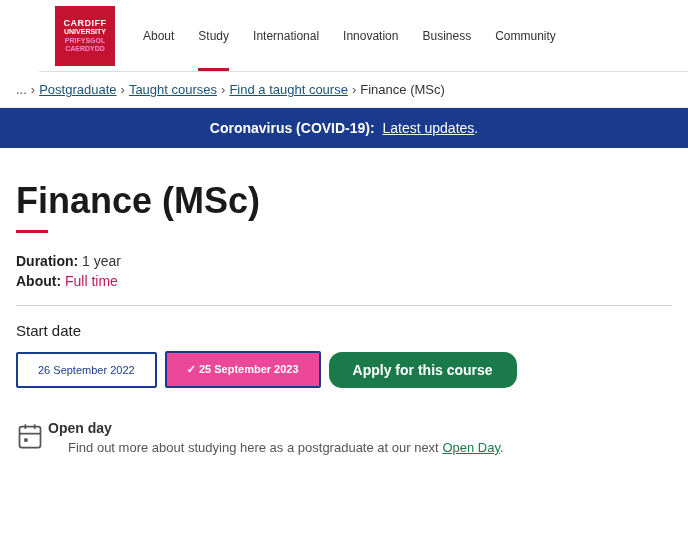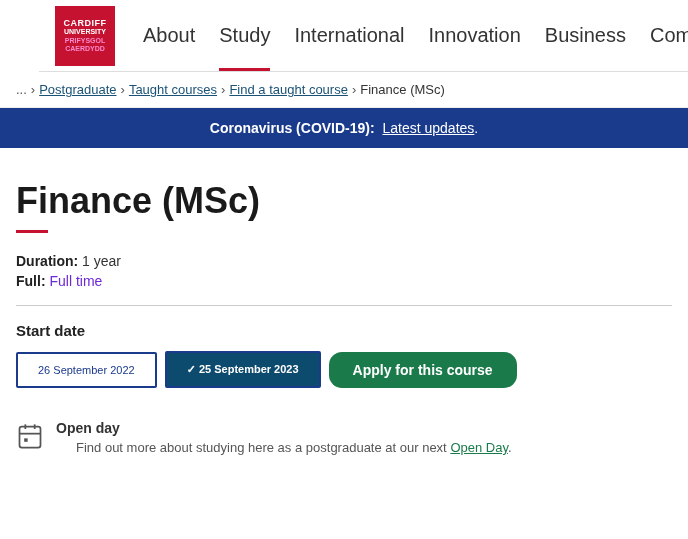--- a/index.html
+++ b/index.html
@@ -7,21 +7,21 @@
 
     
     .header { display: flex; align-items: center; border-bottom: 1px solid #ddd; padding: 0 16px; height: 72px; margin-left: 39px; }
     .logo { width: 60px; height: 60px; background: #c41230; display: flex; flex-direction: column; align-items: center; justify-content: center; flex-shrink: 0; margin-right: 16px; }
     .logo-text { color: #fff; font-size: 8px; font-weight: bold; text-align: center; line-height: 1.2; }
     .logo-text .cardiff { font-size: 9px; letter-spacing: 0.5px; }
     .logo-text .university { font-size: 7px; }
     .logo-text .welsh { font-size: 7px; color: #f8c; }
 
     nav { display: flex; align-items: center; height: 100%; }
-    .nav-item { padding: 0 12px; height: 100%; display: flex; align-items: center; font-size: 20px; color: #333; cursor: pointer; text-decoration: none; position: relative; }
+    .nav-item { padding: 0 12px; height: 100%; display: flex; align-items: center; font-size: 12px; color: #333; cursor: pointer; text-decoration: none; position: relative; }
     .nav-item.active { color: #333; }
     .nav-item.active::after { content: ''; position: absolute; bottom: 0; left: 12px; right: 12px; height: 3px; background: #c41230; }
 
     
     .breadcrumb { padding: 10px 16px; font-size: 13px; color: #555; border-bottom: 1px solid #eee; display: flex; align-items: center; gap: 4px; }
     .breadcrumb a { color: #1a5276; text-decoration: underline; }
     .breadcrumb .sep { color: #555; }
     .breadcrumb .current { color: #333; }
 
     
@@ -30,34 +30,34 @@
 
     
     .main { padding: 32px 16px 24px 16px; }
 
     .course-title { font-size: 36px; font-weight: bold; color: #1a1a1a; margin-bottom: 8px; }
     .title-underline { width: 32px; height: 3px; background: #c41230; margin-bottom: 20px; }
 
     .course-meta { font-size: 14px; }
     .course-meta p { margin-bottom: 4px; }
     .course-meta .label { font-weight: bold; color: #222; }
-    .course-meta .value-red { color: #6d28d9; }
+    .course-meta .value-red { color: #be185d; }
 
     .divider { border: none; border-top: 1px solid #ccc; margin: 16px 0; }
 
-    .start-date-label { font-size: 15px; font-weight: bold; margin-bottom: 12px; color: #222; }
+    .start-date-label { font-size: 15px; font-weight: normal; margin-bottom: 12px; color: #222; }
 
     .date-buttons { display: flex; align-items: center; gap: 8px; margin-bottom: 24px; flex-wrap: wrap; }
 
     .btn-date { padding: 10px 20px; border: 2px solid #1a3a8c; background: #fff; color: #1a3a8c; font-size: 11px; cursor: pointer; border-radius: 2px; }
-    .btn-date.selected { background: #0c4a6e; color: #fff; font-weight: bold; text-align: right; }
+    .btn-date.selected { background: #ec4899; color: #fff; font-weight: bold; text-align: right; }
     .btn-apply { padding: 10px 24px; background: #1a7a4a; color: #fff; font-size: 14px; font-weight: bold; border: none; cursor: pointer; border-radius: 13px; }
 
     
-    .open-day { display: flex; align-items: flex-start; gap: 12px; padding-top: 8px; }
+    .open-day { display: flex; align-items: flex-start; gap: 4px; padding-top: 8px; }
     .open-day-icon { font-size: 24px; color: #555; flex-shrink: 0; margin-top: 2px; }
     .open-day-content .open-day-title { font-weight: bold; font-size: 14px; margin-bottom: 4px; }
     .open-day-content .open-day-text { font-size: 13px; color: #555; margin-left: 20px; }
     .open-day-content a { color: #1a7a4a; text-decoration: underline; }
   </style>
 </head>
 <body>
 
 <div class="header">
   <div class="logo">
@@ -99,21 +99,21 @@
 <div class="main">
   <h1 class="course-title">Finance (MSc)</h1>
   <div class="title-underline"></div>
 
   <div class="course-meta">
     <p>
       <span class="label">Duration:</span>
       <span> </span><span>1 year</span>
     </p>
     <p>
-      <span class="label">Full:</span>
+      <span class="label">About:</span>
       <span class="value-red"> </span><span class="value-red">Full time</span>
     </p>
   </div>
 
   <hr class="divider">
 
   <div class="start-date-label">Start date</div>
 
   <div class="date-buttons">
     <button class="btn-date">26 September 2022</button>

